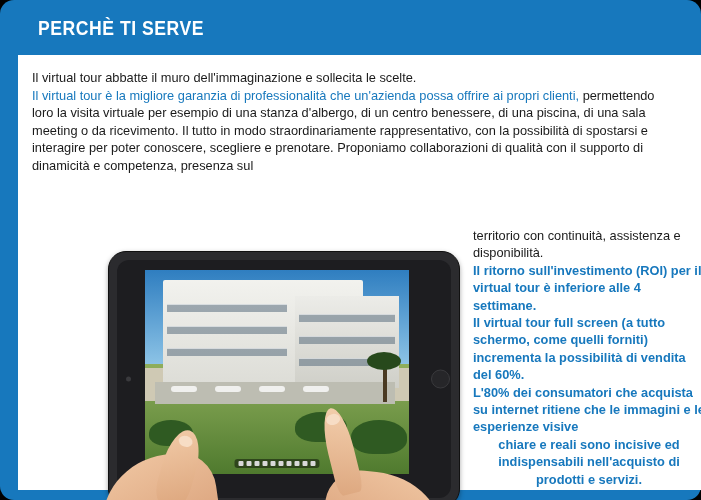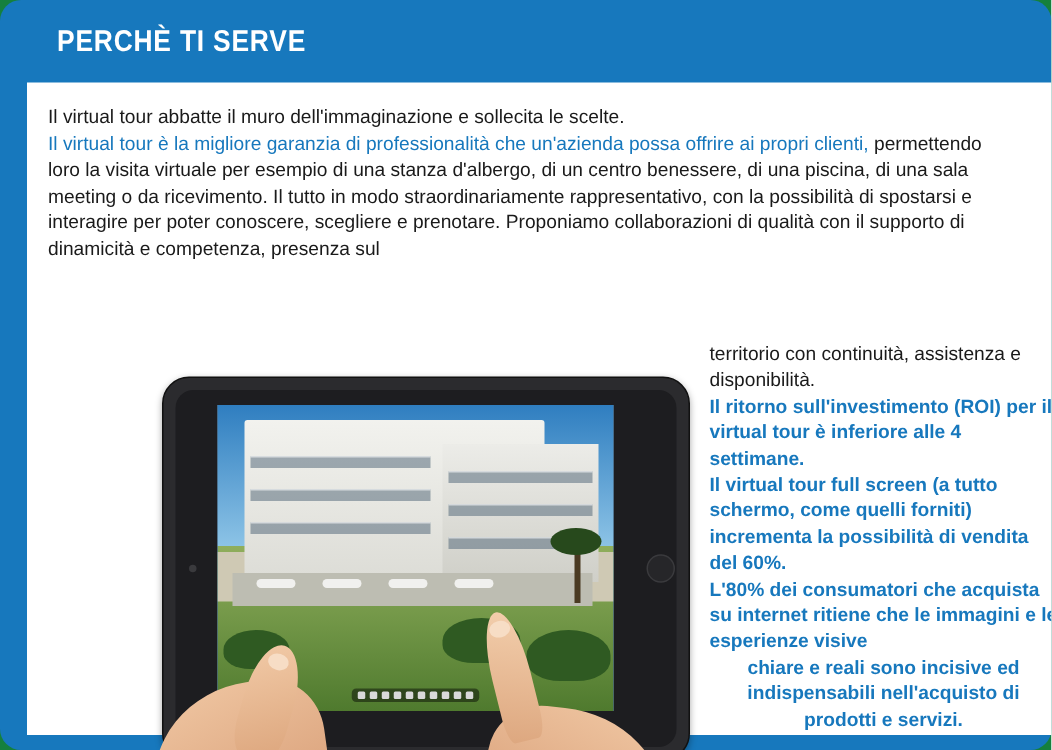--- a/index.html
+++ b/index.html
@@ -8,21 +8,21 @@
     background: #ffffff;
   }
   body {
     font-family: "Liberation Sans", sans-serif;
   }
   .page {
     position: relative;
     width: 701px;
     height: 500px;
     overflow: hidden;
-    background: #15803d;
+    background: #000000;
   }
   
   .blue-panel {
     position: absolute;
     left: 0;
     top: 0;
     width: 701px;
     height: 500px;
     background: #1778bd;
     border-radius: 14px;

